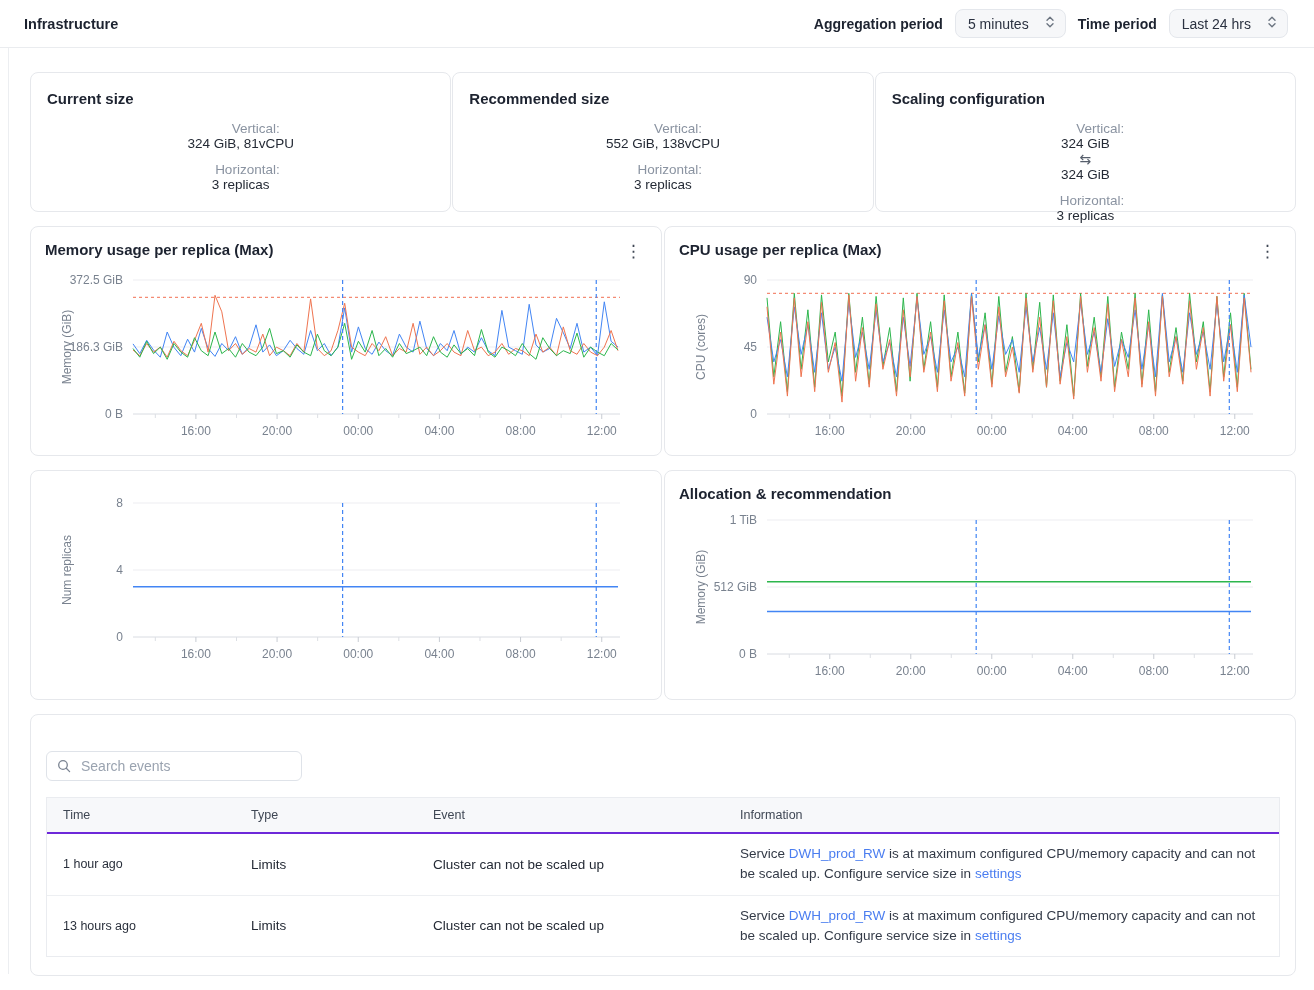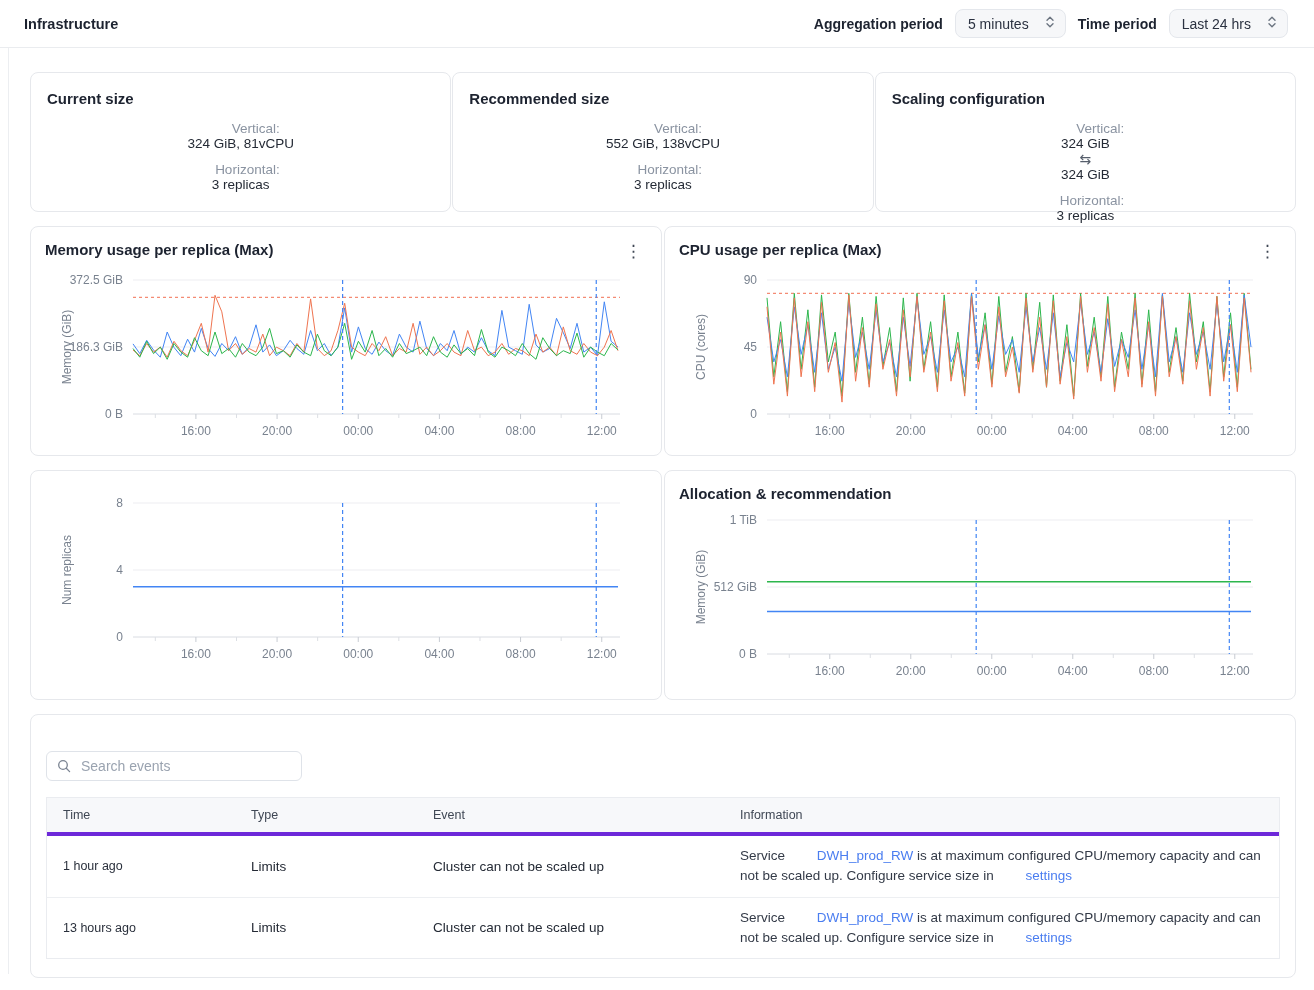--- a/index.html
+++ b/index.html
@@ -49,28 +49,28 @@
   .event-card { margin-top:14px; padding:22px 15px 18px; }
   .event-title { font-size:20px; font-weight:700; margin:0; color:#161b26; }
   .search-box { margin-top:14px; display:flex; align-items:center; gap:8px; width:256px;
                 border:1px solid #dfe3e9; border-radius:6px; padding:5px 10px; background:#fff; }
   .search-box input { border:none; outline:none; font-size:14px; color:#2a3140; width:100%;
                       font-family:inherit; background:transparent; }
   .search-box input::placeholder { color:#9aa3b0; }
   .table-wrap { margin-top:16px; border:1px solid #eaecf0; }
   table { width:100%; border-collapse:collapse; font-size:13.5px; }
   thead th { background:#f7f8fa; text-align:left; font-weight:500; font-size:12.5px; color:#3f4754;
-             padding:10px 16px; border-bottom:4px solid #6d28d9; }
+             padding:10px 16px; border-bottom:2px solid #6d28d9; }
   thead th:nth-child(1){ width:188px; } thead th:nth-child(2){ width:182px; } thead th:nth-child(3){ width:307px; }
   tbody td { padding:10px 16px; color:#242a35; vertical-align:middle; }
   tbody tr { height:56px; border-bottom:1px solid #edeff2; }
   tbody tr:last-child { border-bottom:none; }
   td.time { font-size:12.5px; color:#2a303c; }
   td.info { line-height:1.5; font-size:13.5px; color:#333a47; }
-  a.link { color:#4a7df0; text-decoration:none; cursor:pointer;margin-left:28px; }
+  a.link { color:#4a7df0; text-decoration:none; cursor:pointer; }
 </style>
 </head>
 <body>
 
 <div class="page">
 
   <header class="topbar">
     <div class="page-title">Infrastructure</div>
     <div class="controls">
       <span class="ctl-label">Aggregation period</span>

